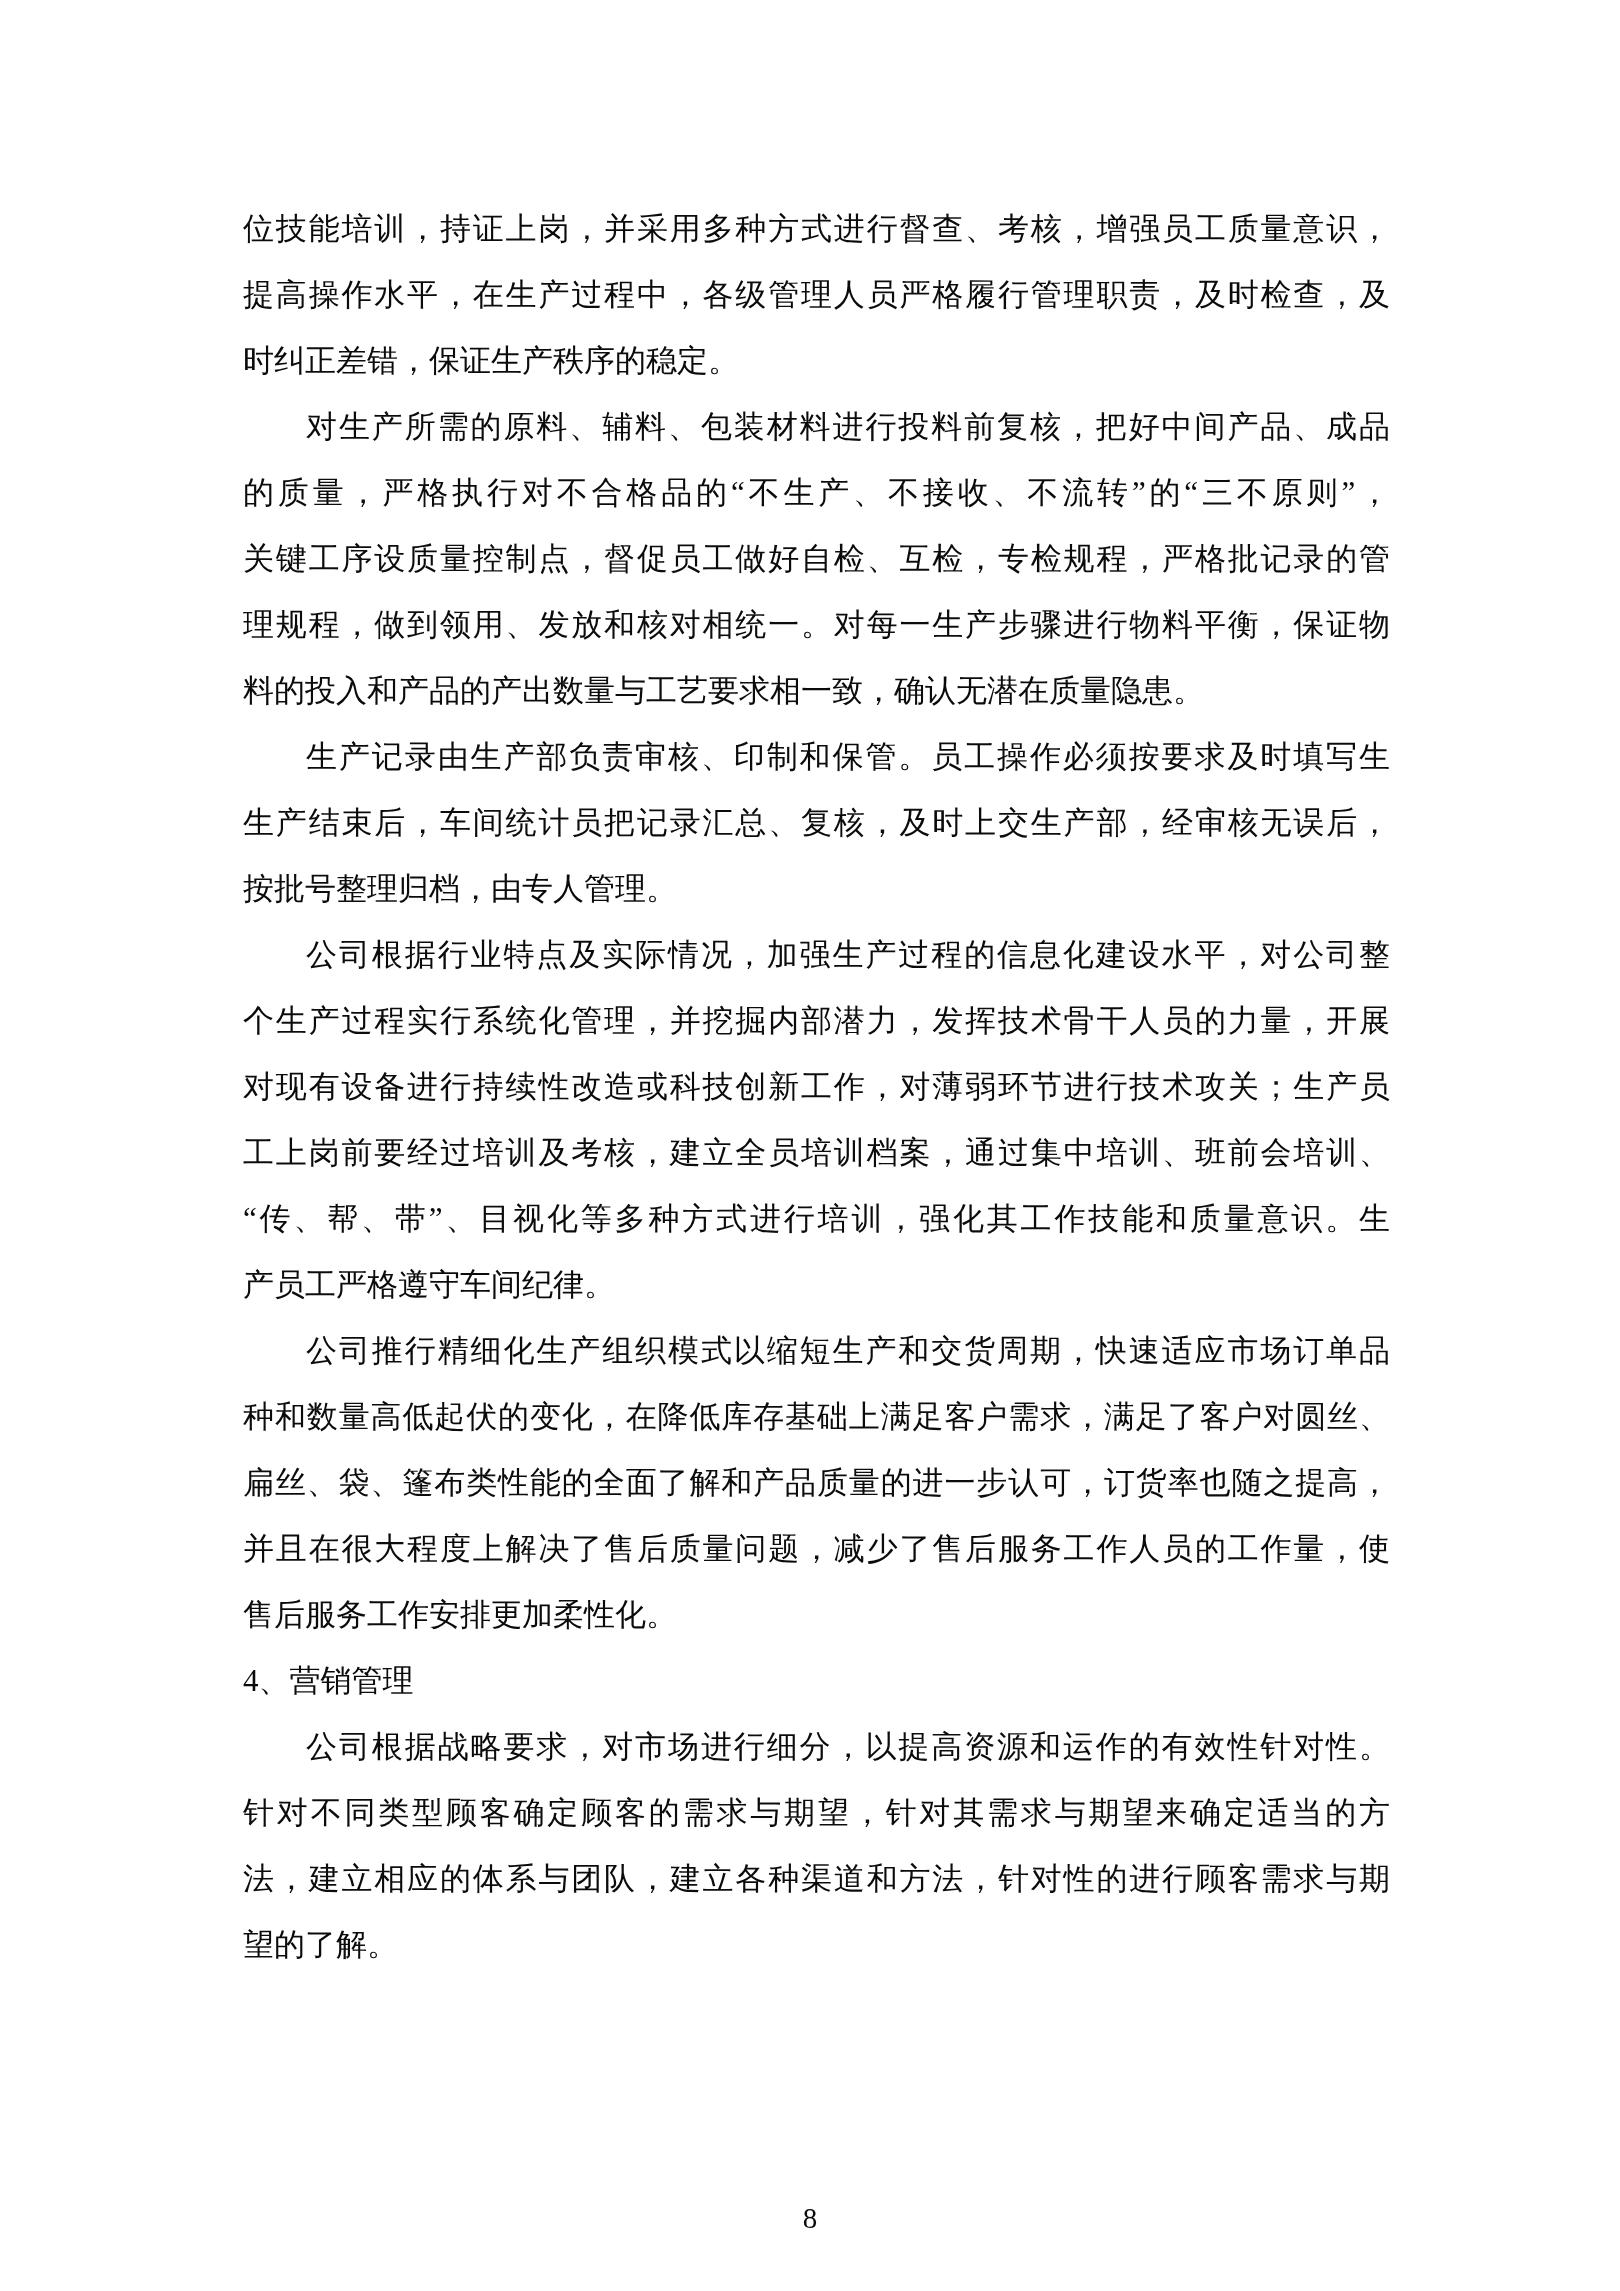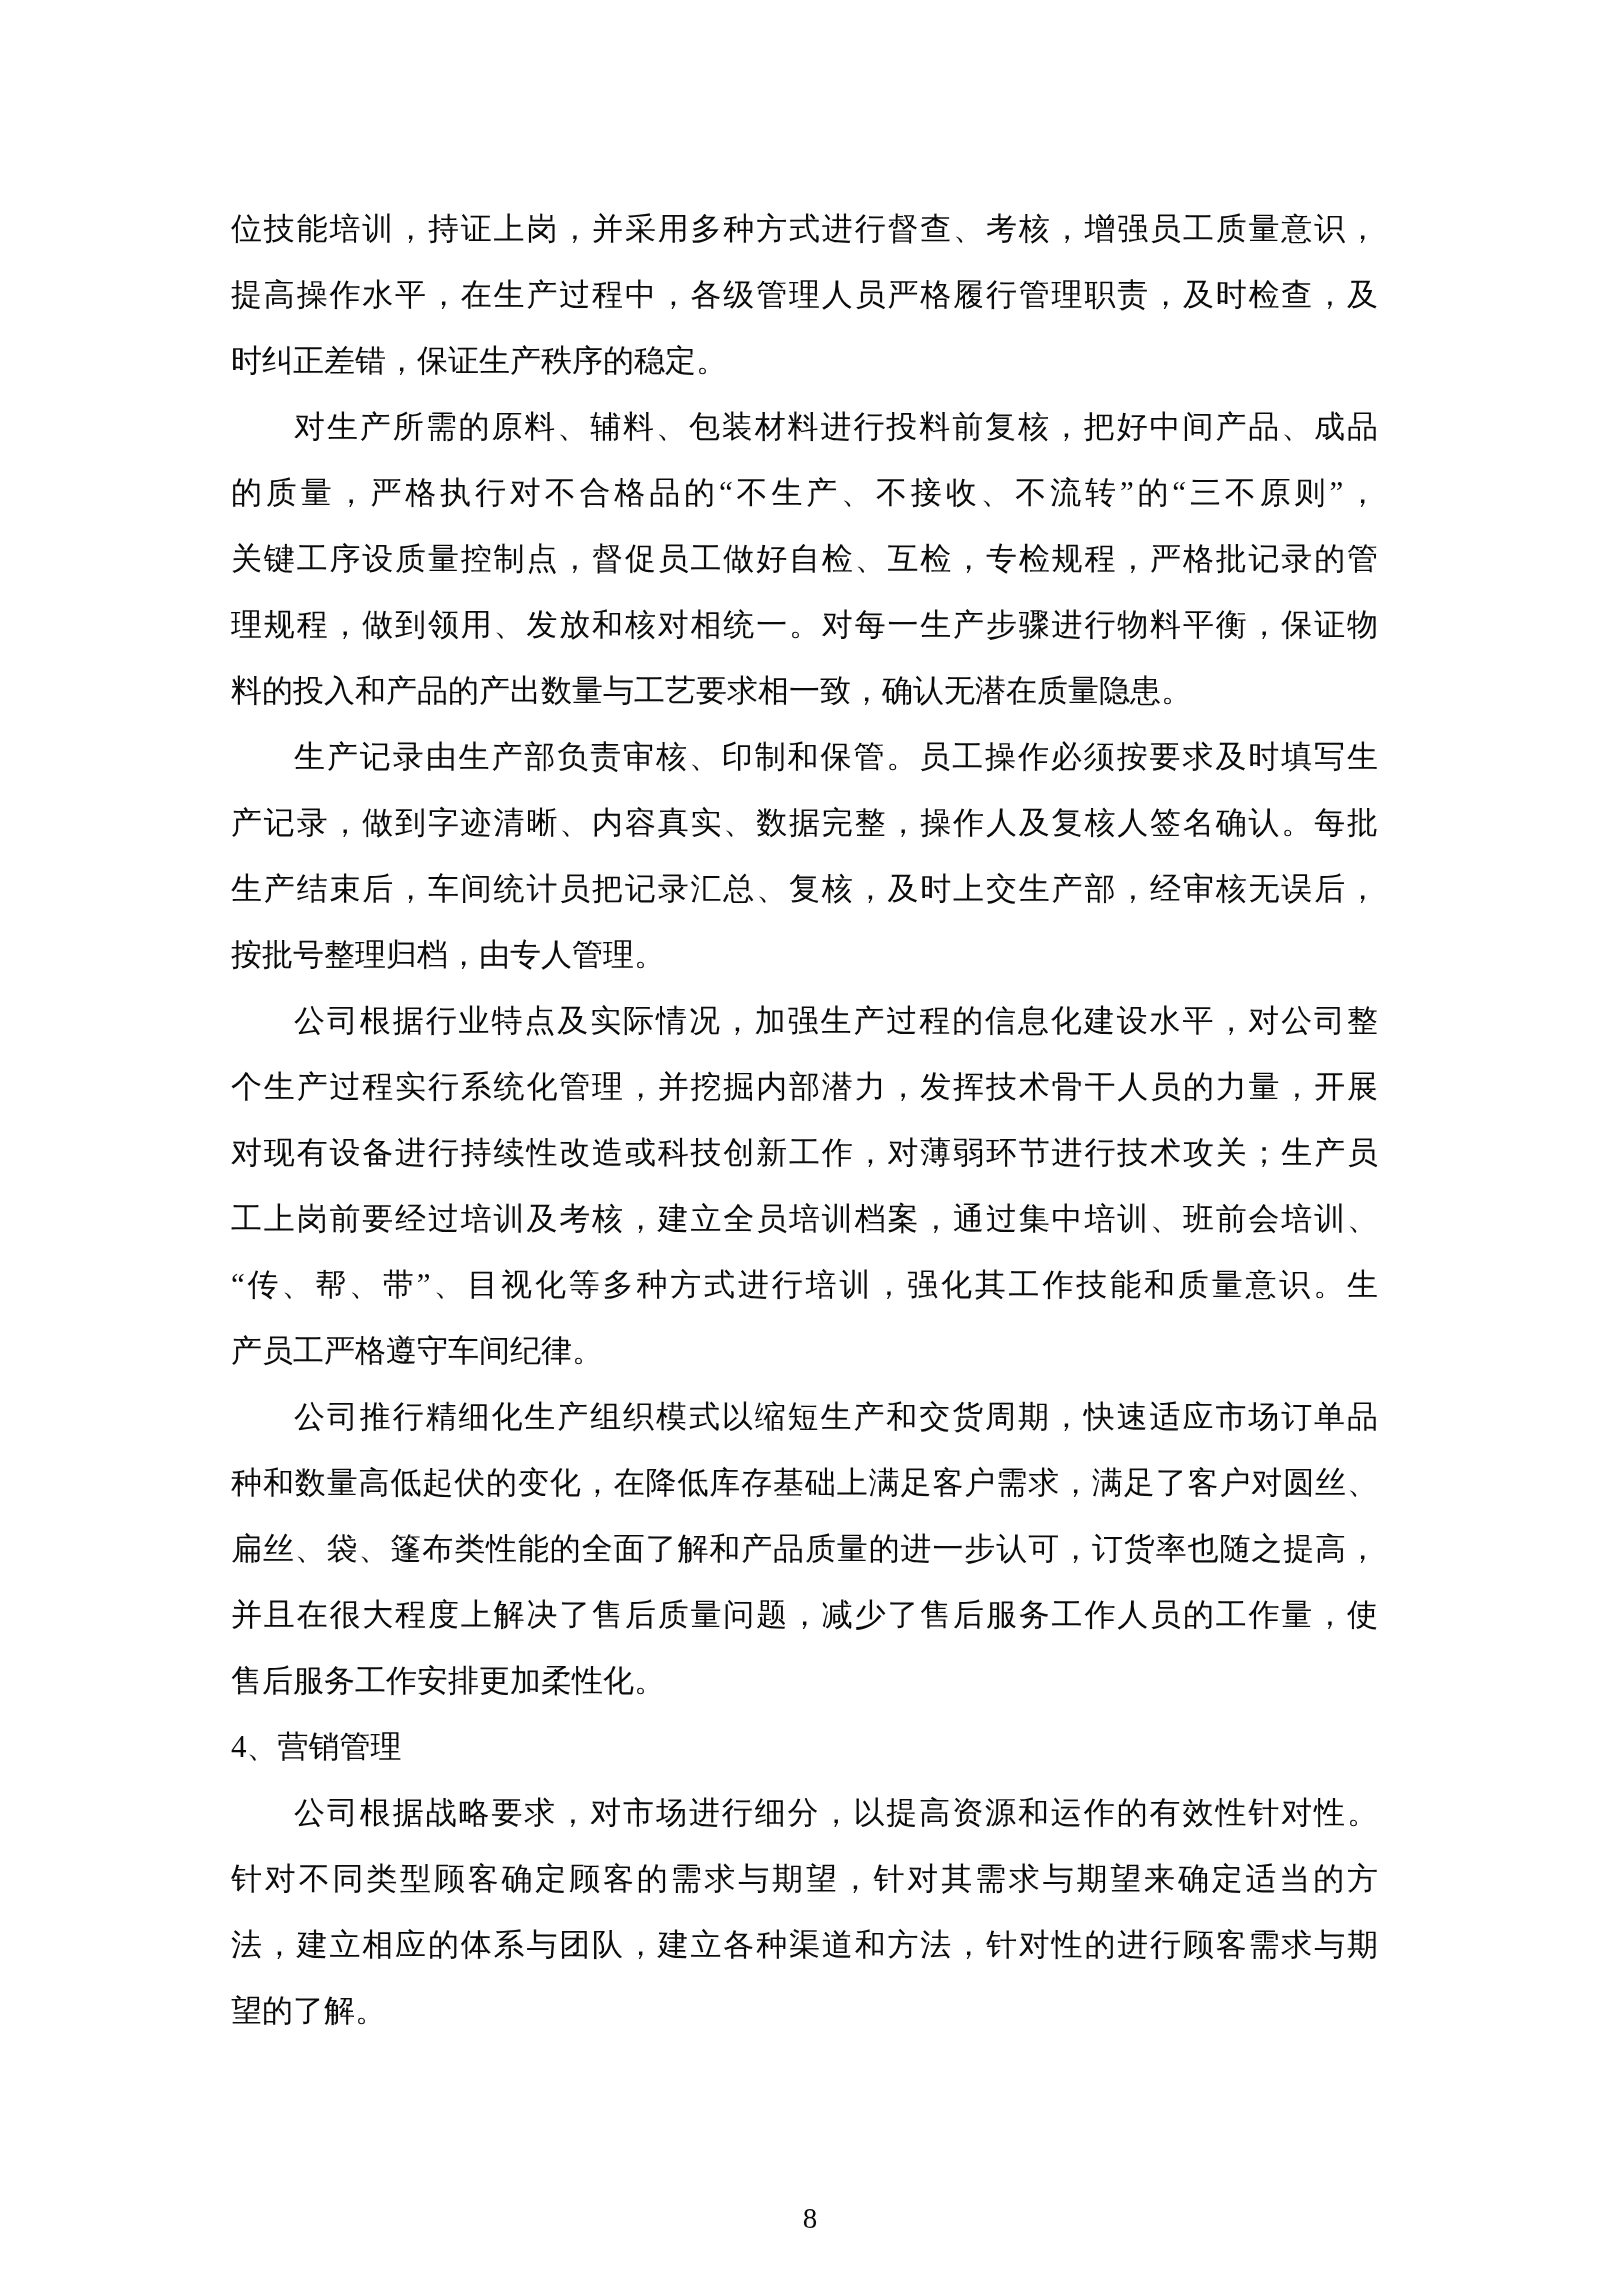--- a/index.html
+++ b/index.html
@@ -8,21 +8,21 @@
     position: relative;
     width: 1620px;
     height: 2292px;
     background: #ffffff;
     color: #0b0b0b;
     font-family: "Liberation Serif", "DejaVu Serif", serif;
     overflow: hidden;
   }
   .text-column {
     position: absolute;
-    left: 231px;
+    left: 243px;
     top: 196px;
     width: 1147px;
     font-size: 31px;
     line-height: 66px;
   }
   .line {
     height: 66px;
     overflow: hidden;
     text-align: justify;
     text-align-last: justify;
@@ -57,21 +57,20 @@
   <div class="text-column">
     <div class="line">位技能培训，持证上岗，并采用多种方式进行督查、考核，增强员工质量意识，</div>
     <div class="line">提高操作水平，在生产过程中，各级管理人员严格履行管理职责，及时检查，及</div>
     <div class="line end">时纠正差错，保证生产秩序的稳定。</div>
     <div class="line indent">对生产所需的原料、辅料、包装材料进行投料前复核，把好中间产品、成品</div>
     <div class="line">的质量，严格执行对不合格品的“不生产、不接收、不流转”的“三不原则”，</div>
     <div class="line">关键工序设质量控制点，督促员工做好自检、互检，专检规程，严格批记录的管</div>
     <div class="line">理规程，做到领用、发放和核对相统一。对每一生产步骤进行物料平衡，保证物</div>
     <div class="line end">料的投入和产品的产出数量与工艺要求相一致，确认无潜在质量隐患。</div>
     <div class="line indent">生产记录由生产部负责审核、印制和保管。员工操作必须按要求及时填写生</div>
-    <div class="line">产记录，做到字迹清晰、内容真实、数据完整，操作人及复核人签名确认。每批</div>
     <div class="line">生产结束后，车间统计员把记录汇总、复核，及时上交生产部，经审核无误后，</div>
     <div class="line end">按批号整理归档，由专人管理。</div>
     <div class="line indent">公司根据行业特点及实际情况，加强生产过程的信息化建设水平，对公司整</div>
     <div class="line">个生产过程实行系统化管理，并挖掘内部潜力，发挥技术骨干人员的力量，开展</div>
     <div class="line">对现有设备进行持续性改造或科技创新工作，对薄弱环节进行技术攻关；生产员</div>
     <div class="line">工上岗前要经过培训及考核，建立全员培训档案，通过集中培训、班前会培训、</div>
     <div class="line">“传、帮、带”、目视化等多种方式进行培训，强化其工作技能和质量意识。生</div>
     <div class="line end">产员工严格遵守车间纪律。</div>
     <div class="line indent">公司推行精细化生产组织模式以缩短生产和交货周期，快速适应市场订单品</div>
     <div class="line">种和数量高低起伏的变化，在降低库存基础上满足客户需求，满足了客户对圆丝、</div>

